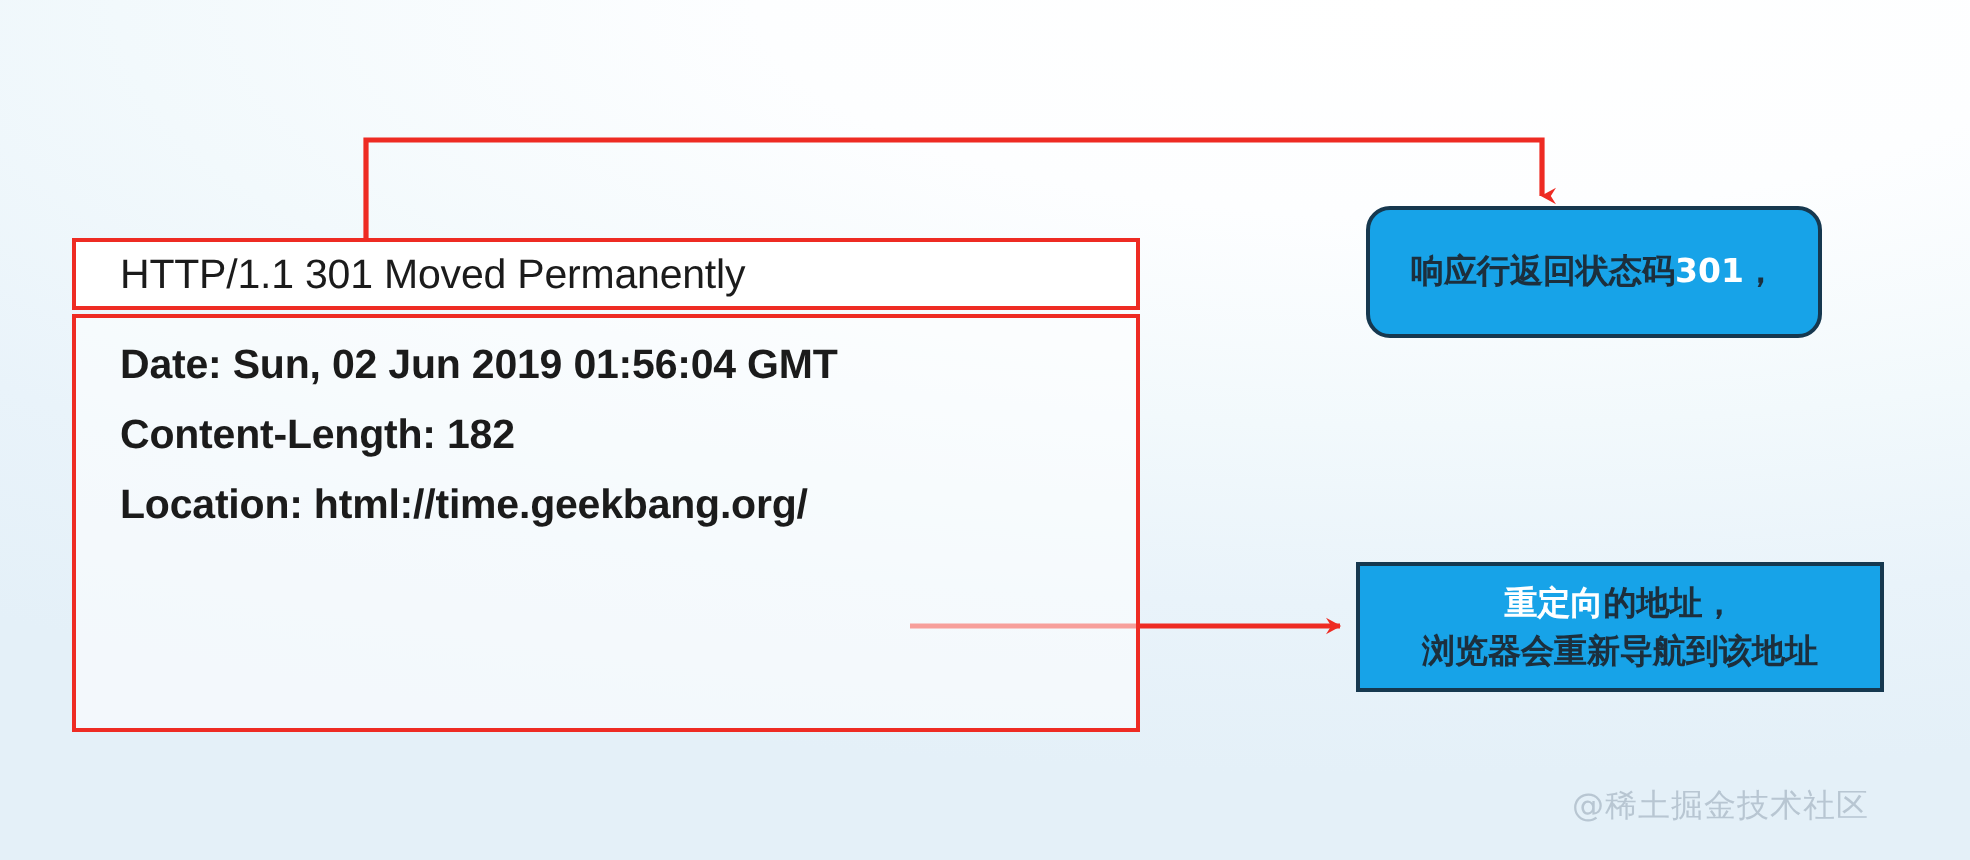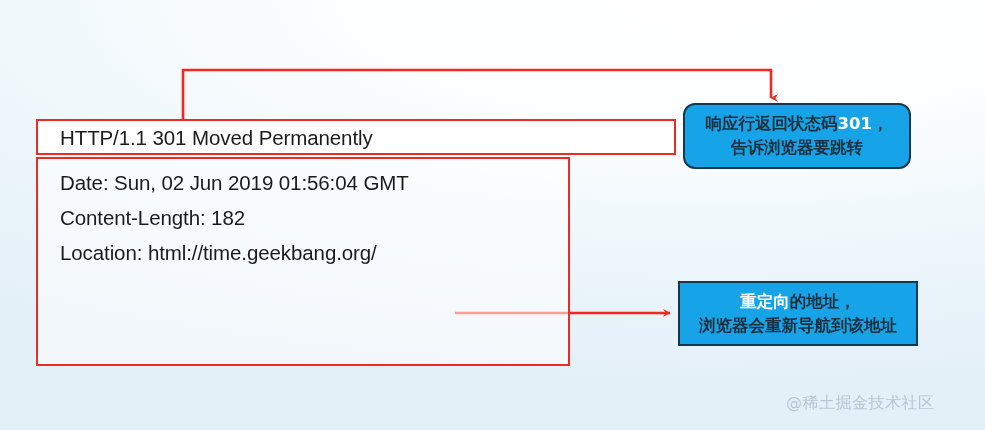--- a/index.html
+++ b/index.html
@@ -31,21 +31,21 @@
   
   .resp-box {
     position: absolute;
     box-sizing: border-box;
     border: 2px solid #ee2b23;
     background: rgba(255,255,255,0.55);
   }
   #status-line-box {
     left: 36px;
     top: 119px;
-    width: 640px;
+    width: 534px;
     height: 36px;
     background: #ffffff;
   }
   #headers-box {
     left: 36px;
     top: 157px;
     width: 534px;
     height: 209px;
   }
   .resp-text {
@@ -64,20 +64,21 @@
     position: absolute;
     left: 22px;
     top: 7px;
     margin: 0;
     padding: 0;
     list-style: none;
   }
   #headers-list li {
     height: 34.8px;
     line-height: 34.8px;
+    font-weight: bold;
   }
 
   
   .callout {
     position: absolute;
     box-sizing: border-box;
     background: #17a3e8;
     border: 2.5px solid #16384f;
     display: flex;
     flex-direction: column;
@@ -93,21 +94,21 @@
   #callout-status {
     left: 683px;
     top: 103px;
     width: 228px;
     height: 66px;
     border-radius: 12px;
   }
   #callout-location {
     left: 678px;
     top: 281px;
-    width: 240px;
+    width: 264px;
     height: 65px;
   }
   .callout .hl {
     color: #ffffff;
   }
   .callout-line {
     white-space: nowrap;
   }
 
   
@@ -149,21 +150,20 @@
   <div class="resp-box" id="headers-box">
     <ul id="headers-list">
       <li class="resp-text">Date: Sun, 02 Jun 2019 01:56:04 GMT</li>
       <li class="resp-text">Content-Length: 182</li>
       <li class="resp-text">Location: html://time.geekbang.org/</li>
     </ul>
   </div>
 
   <div class="callout" id="callout-status">
     <div class="callout-line"><span>响应行返回状态码</span><span class="hl">301</span><span>，</span></div>
-    <div class="callout-line">告诉浏览器要跳转</div>
   </div>
 
   <div class="callout" id="callout-location">
     <div class="callout-line"><span class="hl">重定向</span><span>的地址，</span></div>
     <div class="callout-line">浏览器会重新导航到该地址</div>
   </div>
 
   <div id="watermark">@稀土掘金技术社区</div>
 
 </div>

